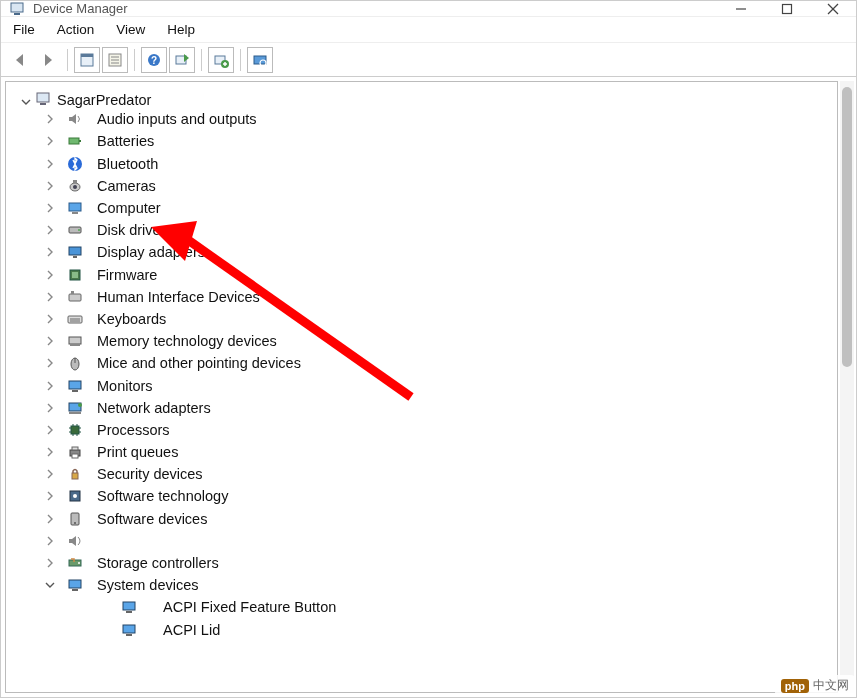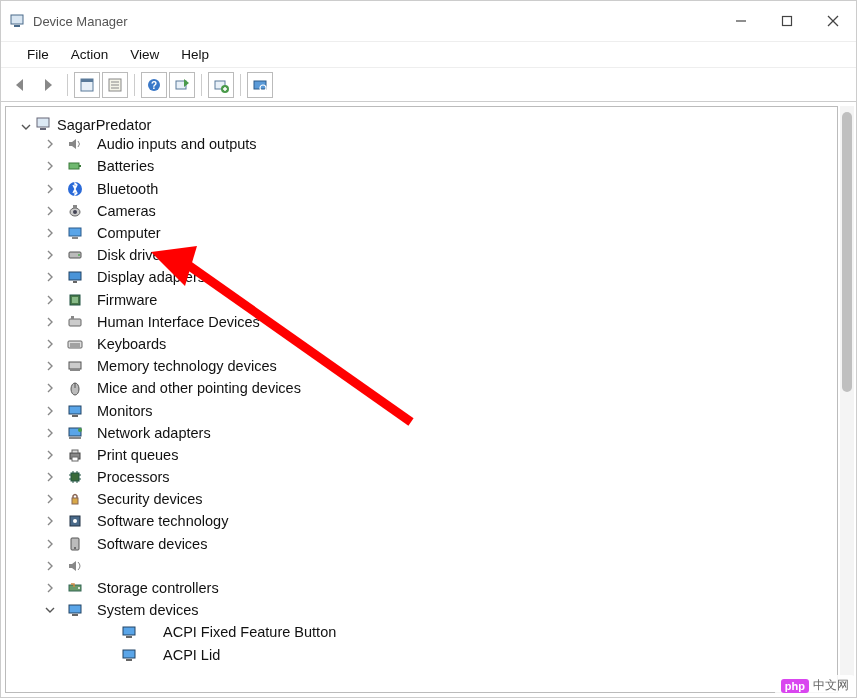--- a/index.html
+++ b/index.html
@@ -15,21 +15,21 @@
   .window {
     width: 857px;
     height: 698px;
     border: 1px solid #ccc;
     display: flex;
     flex-direction: column;
     background: #fff;
   }
   
   .titlebar {
-    height: 41px;
+    height: 16px;
     display: flex;
     align-items: center;
     padding-left: 8px;
     border-bottom: 1px solid #eee;
   }
   .titlebar .app-icon {
     width: 16px; height: 16px;
     display: flex; align-items: center; justify-content: center;
   }
   .titlebar .title {
@@ -42,21 +42,21 @@
     width: 46px; height: 34px;
     display: flex; align-items: center; justify-content: center;
     color: #555;
     font-size: 14px;
   }
   
   .menubar {
     height: 26px;
     display: flex;
     align-items: center;
-    padding-left: 26px;
+    padding-left: 12px;
     gap: 22px;
     font-size: 13.5px;
     color: #111;
     border-bottom: 1px solid #eee;
   }
   .menubar .menu-item { cursor: default; }
   
   .toolbar {
     height: 34px;
     display: flex;
@@ -141,21 +141,21 @@
     position: absolute;
     right: 4px; bottom: 4px;
     font-size: 12px;
     background: rgba(255,255,255,0.85);
     color: #666;
     padding: 2px 6px;
     border-radius: 4px;
     display: flex; align-items: center; gap: 4px;
   }
   .watermark .php {
-    background: #d946ef; color: #fff;
+    background: #a16207; color: #fff;
     font-weight: bold; font-size: 11px;
     padding: 1px 4px; border-radius: 3px;
   }
 </style>
 </head>
 <body>
 
 <div class="window">
 
   <div class="titlebar">
@@ -465,35 +465,20 @@
           <span class="node-label">Network adapters</span>
         </div>
         <div class="tree-row cat-row">
           <span class="expander">
             <svg width="10" height="10">
               <path d="M3 1 L7 5 L3 9" fill="none" stroke="#888" stroke-width="1.4"></path>
             </svg>
           </span>
           <span class="node-icon">
             <svg width="16" height="16" viewBox="0 0 16 16">
-              <rect x="3" y="6" width="10" height="6" fill="#888" stroke="#444"></rect>
-              <rect x="5" y="3" width="6" height="3" fill="#ddd" stroke="#666"></rect>
-              <rect x="5" y="10" width="6" height="4" fill="#fff" stroke="#666"></rect>
-            </svg>
-          </span>
-          <span class="node-label">Print queues</span>
-        </div>
-        <div class="tree-row cat-row">
-          <span class="expander">
-            <svg width="10" height="10">
-              <path d="M3 1 L7 5 L3 9" fill="none" stroke="#888" stroke-width="1.4"></path>
-            </svg>
-          </span>
-          <span class="node-icon">
-            <svg width="16" height="16" viewBox="0 0 16 16">
               <rect x="4" y="4" width="8" height="8" fill="#3a6a3a" stroke="#254"></rect>
               <line x1="2" y1="6" x2="4" y2="6" stroke="#254"></line>
               <line x1="2" y1="10" x2="4" y2="10" stroke="#254"></line>
               <line x1="12" y1="6" x2="14" y2="6" stroke="#254"></line>
               <line x1="12" y1="10" x2="14" y2="10" stroke="#254"></line>
               <line x1="6" y1="2" x2="6" y2="4" stroke="#254"></line>
               <line x1="10" y1="2" x2="10" y2="4" stroke="#254"></line>
               <line x1="6" y1="12" x2="6" y2="14" stroke="#254"></line>
               <line x1="10" y1="12" x2="10" y2="14" stroke="#254"></line>
             </svg>
@@ -501,20 +486,35 @@
           <span class="node-label">Processors</span>
         </div>
         <div class="tree-row cat-row">
           <span class="expander">
             <svg width="10" height="10">
               <path d="M3 1 L7 5 L3 9" fill="none" stroke="#888" stroke-width="1.4"></path>
             </svg>
           </span>
           <span class="node-icon">
             <svg width="16" height="16" viewBox="0 0 16 16">
+              <rect x="3" y="6" width="10" height="6" fill="#888" stroke="#444"></rect>
+              <rect x="5" y="3" width="6" height="3" fill="#ddd" stroke="#666"></rect>
+              <rect x="5" y="10" width="6" height="4" fill="#fff" stroke="#666"></rect>
+            </svg>
+          </span>
+          <span class="node-label">Print queues</span>
+        </div>
+        <div class="tree-row cat-row">
+          <span class="expander">
+            <svg width="10" height="10">
+              <path d="M3 1 L7 5 L3 9" fill="none" stroke="#888" stroke-width="1.4"></path>
+            </svg>
+          </span>
+          <span class="node-icon">
+            <svg width="16" height="16" viewBox="0 0 16 16">
               <rect x="5" y="7" width="6" height="6" fill="#d8a848" stroke="#865"></rect>
               <path d="M6 7 L6 5 Q8 2 10 5 L10 7" fill="none" stroke="#865" stroke-width="1.5"></path>
             </svg>
           </span>
           <span class="node-label">Security devices</span>
         </div>
         <div class="tree-row cat-row">
           <span class="expander">
             <svg width="10" height="10">
               <path d="M3 1 L7 5 L3 9" fill="none" stroke="#888" stroke-width="1.4"></path>

